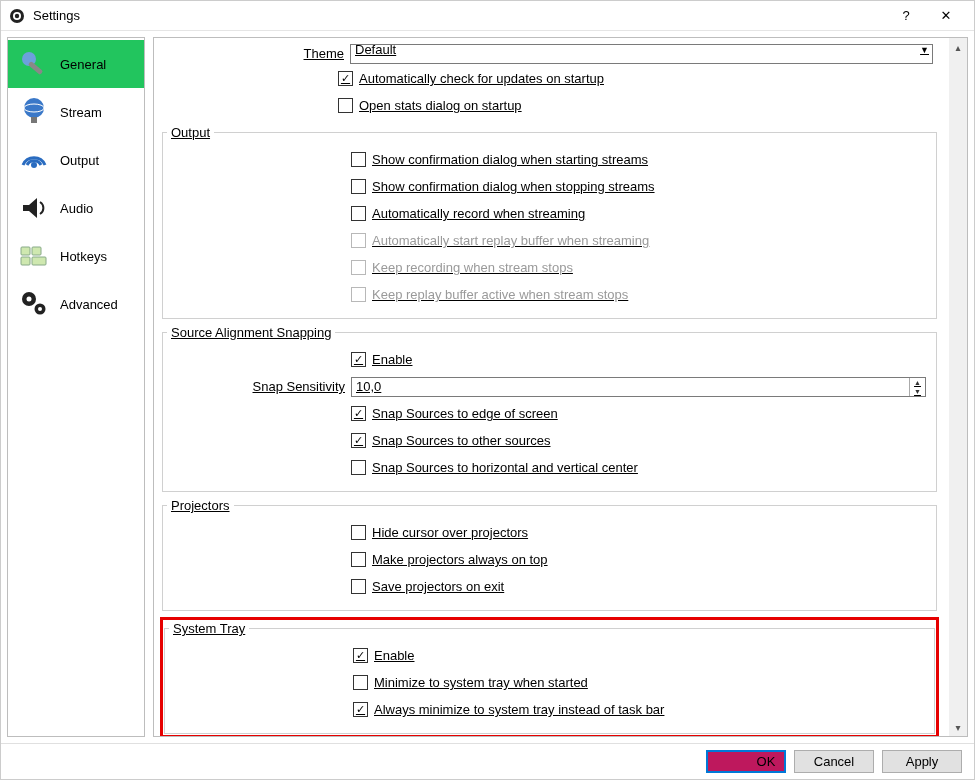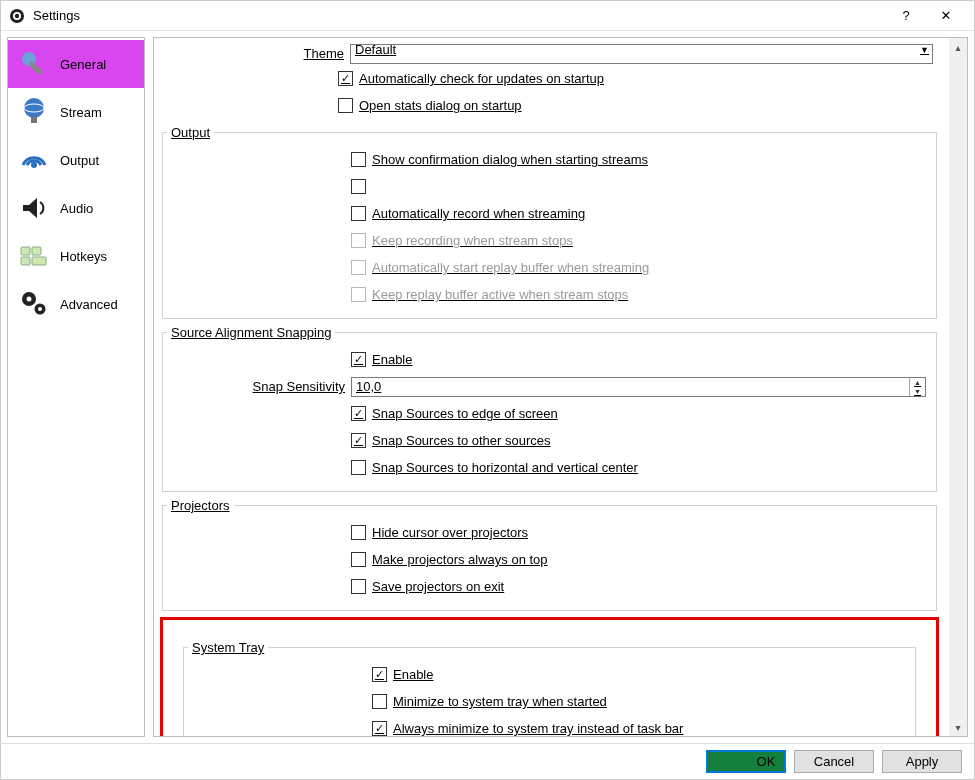--- a/index.html
+++ b/index.html
@@ -5,21 +5,21 @@
 * { box-sizing: border-box; margin: 0; padding: 0; font-family: "Segoe UI", Tahoma, sans-serif; font-size: 13px; }
 body { background: #fff; width: 975px; height: 780px; overflow: hidden; display: flex; flex-direction: column; border: 1px solid #ccc; }
 .titlebar { height: 30px; display: flex; align-items: center; padding: 0 8px; border-bottom: 1px solid #e5e5e5; justify-content: center; }
 .titlebar .logo { width: 16px; height: 16px; margin-right: 8px; }
 .titlebar .title { flex: 0 0 auto; }
 .titlebar .spacer { flex: 1; }
 .titlebar .winbtn { width: 40px; height: 28px; display: flex; align-items: center; justify-content: center; cursor: default; }
 .content { flex: 1; display: flex; overflow: hidden; padding: 6px; gap: 8px; }
 .sidebar { width: 138px; border: 1px solid #bdbdbd; background: #fff; display: flex; flex-direction: column; padding-top: 2px; }
 .sidebar-item { height: 48px; display: flex; align-items: center; gap: 6px; padding-left: 6px; cursor: default; }
-.sidebar-item.selected { background: #d946ef; }
+.sidebar-item.selected { background: #22c55e; }
 .sidebar-item .ico { width: 40px; height: 40px; display: flex; align-items: center; justify-content: center; }
 .main { flex: 1; position: relative; border: 1px solid #bdbdbd; display: flex; overflow: hidden; }
 .scrollarea { flex: 1; overflow: hidden; padding-right: 4px; text-decoration: underline; }
 .scrollbar { width: 18px; background: #f0f0f0; display: flex; flex-direction: column; align-items: center; }
 .scrollbar .arrow { height: 18px; width: 100%; display: flex; align-items: center; justify-content: center; color: #555; font-size: 10px; }
 .scrollbar .track { flex: 1; }
 fieldset.group { border: 1px solid #d0d0d0; margin: 6px 8px; padding: 6px 4px 10px 4px; position: relative; }
 fieldset.group > legend { padding: 0 4px; color: #000; }
 .row { display: flex; align-items: center; height: 27px; }
 .row .labelcol { width: 184px; text-align: right; padding-right: 6px; }
@@ -29,21 +29,21 @@
 .spin { flex: 1; height: 20px; border: 1px solid #7a7a7a; display: flex; align-items: center; }
 .spin .val { flex: 1; padding-left: 4px; }
 .spin .spinbtns { width: 16px; height: 100%; display: flex; flex-direction: column; border-left: 1px solid #aaa; }
 .spin .spinbtns div { flex:1; display:flex; align-items:center; justify-content:center; font-size:7px; color:#333; }
 .chk { width: 15px; height: 15px; border: 1px solid #333; display: flex; align-items: center; justify-content: center; font-size: 11px; line-height: 1; color: #000; flex: 0 0 auto; }
 .chk.disabled { border-color: #b8b8b8; }
 .row.disabled { color: #9a9a9a; }
 .highlight { border: 3px solid #e60000; margin: 4px 6px; }
 .buttonbar { height: 36px; border-top: 1px solid #e0e0e0; display: flex; align-items: center; justify-content: flex-end; gap: 8px; padding-right: 12px; }
 .btn { min-width: 80px; height: 23px; border: 1px solid #adadad; background: #e1e1e1; display: flex; align-items: center; justify-content: center; cursor: default; }
-.btn.primary { border: 2px solid #0078d7; background: #15803d; padding-left: 40px; }
+.btn.primary { border: 2px solid #0078d7; background: #be185d; padding-left: 40px; }
 .toprow { display:flex; align-items:center; height:27px; padding: 4px 12px 0 0; }
 .toprow .labelcol { width:196px; text-align:right; padding-right:6px; }
 </style>
 </head>
 <body>
 
 <div class="titlebar">
   <span class="logo">
     <svg viewBox="0 0 16 16">
         <circle cx="8" cy="8" r="7" fill="#222"></circle>
@@ -157,41 +157,42 @@
             <div class="labelcol"></div>
             <div class="control">
           <span class="chk"></span>
           <span>Show confirmation dialog when starting streams</span>
             </div>
           </div>
         <div class="row">
             <div class="labelcol"></div>
             <div class="control">
           <span class="chk"></span>
+          <span>Show confirmation dialog when stopping streams</span>
             </div>
           </div>
         <div class="row">
             <div class="labelcol"></div>
             <div class="control">
           <span class="chk"></span>
           <span>Automatically record when streaming</span>
+            </div>
+          </div>
+        <div class="row disabled">
+            <div class="labelcol"></div>
+            <div class="control">
+          <span class="chk disabled"></span>
+          <span>Automatically start replay buffer when streaming</span>
             </div>
           </div>
         <div class="row disabled">
             <div class="labelcol"></div>
             <div class="control">
           <span class="chk disabled"></span>
           <span>Keep recording when stream stops</span>
-            </div>
-          </div>
-        <div class="row disabled">
-            <div class="labelcol"></div>
-            <div class="control">
-          <span class="chk disabled"></span>
-          <span>Automatically start replay buffer when streaming</span>
             </div>
           </div>
         <div class="row disabled">
             <div class="labelcol"></div>
             <div class="control">
           <span class="chk disabled"></span>
           <span>Keep replay buffer active when stream stops</span>
             </div>
           </div>
       </fieldset>
@@ -259,21 +260,21 @@
         <div class="row">
             <div class="labelcol"></div>
             <div class="control">
           <span class="chk"></span>
           <span>Save projectors on exit</span>
             </div>
           </div>
       </fieldset>
 
       <div class="highlight">
-        <fieldset class="group" style="margin:20px;">
+        <fieldset class="group" style="margin:1px;">
           <legend>System Tray</legend>
           <div class="row">
               <div class="labelcol"></div>
               <div class="control">
             <span class="chk">✓</span>
             <span>Enable</span>
               </div>
             </div>
           <div class="row">
               <div class="labelcol"></div>

